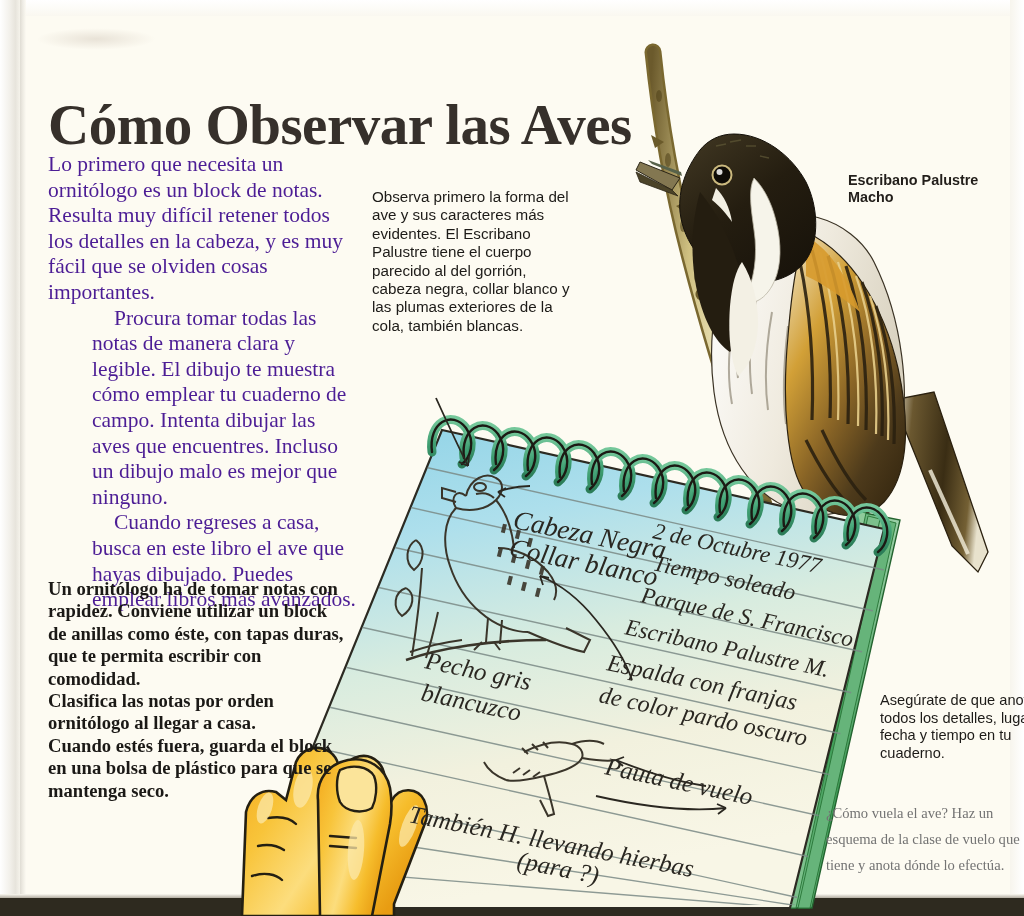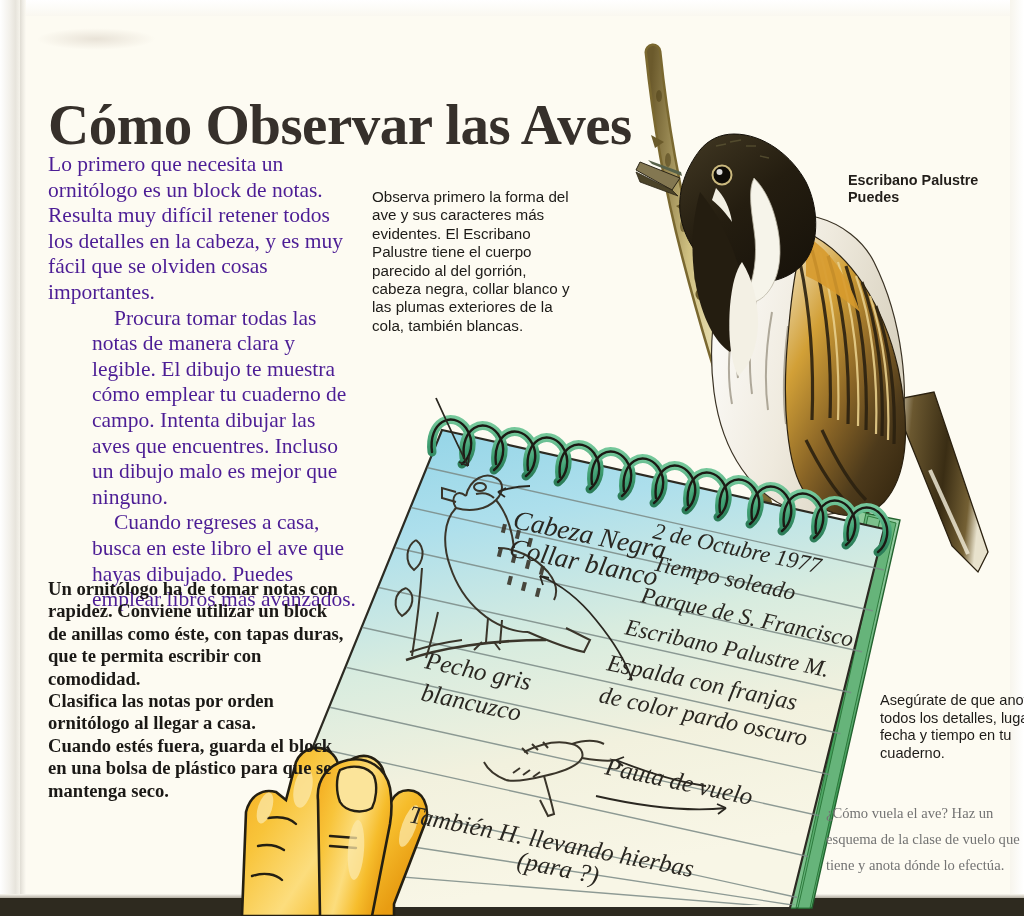--- a/index.html
+++ b/index.html
@@ -484,21 +484,21 @@
     <p>Clasifica las notas por orden ornitólogo al llegar a casa.</p>
     <p>Cuando estés fuera, guarda el block en una bolsa de plástico para que se mantenga seco.</p>
   </div>
 
   <div class="col-mid">
     <p>Observa primero la forma del ave y sus caracteres más evidentes. El Escribano Palustre tiene el cuerpo parecido al del gorrión, cabeza negra, collar blanco y las plumas exteriores de la cola, también blancas.</p>
   </div>
 
   <div class="bird-label">
     <div>Escribano Palustre</div>
-    <div>Puedes</div>
+    <div>Macho</div>
   </div>
 
   <div class="cap-right-1">
     <p>Asegúrate de que anotas todos los detalles, lugar, fecha y tiempo en tu cuaderno.</p>
   </div>
 
   <div class="cap-right-2">
     <p>¿Cómo vuela el ave? Haz un esquema de la clase de vuelo que tiene y anota dónde lo efectúa.</p>
   </div>
 

